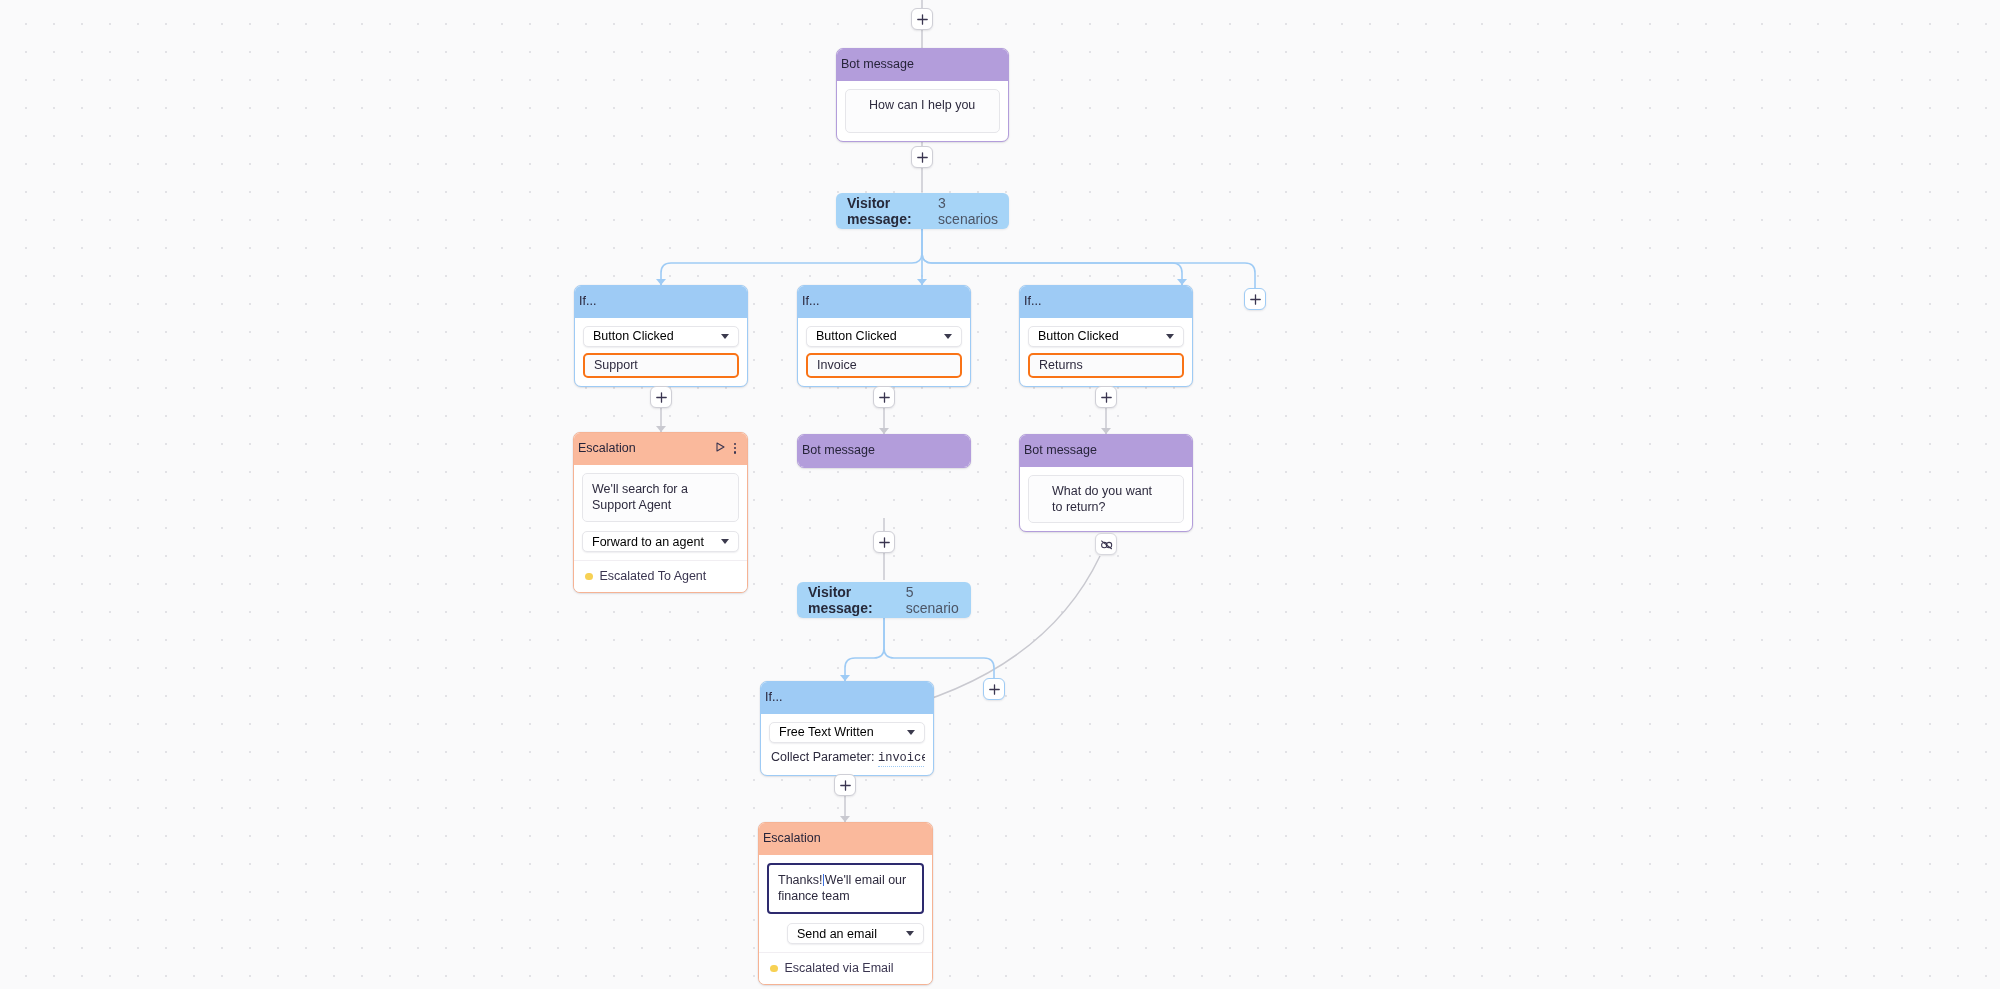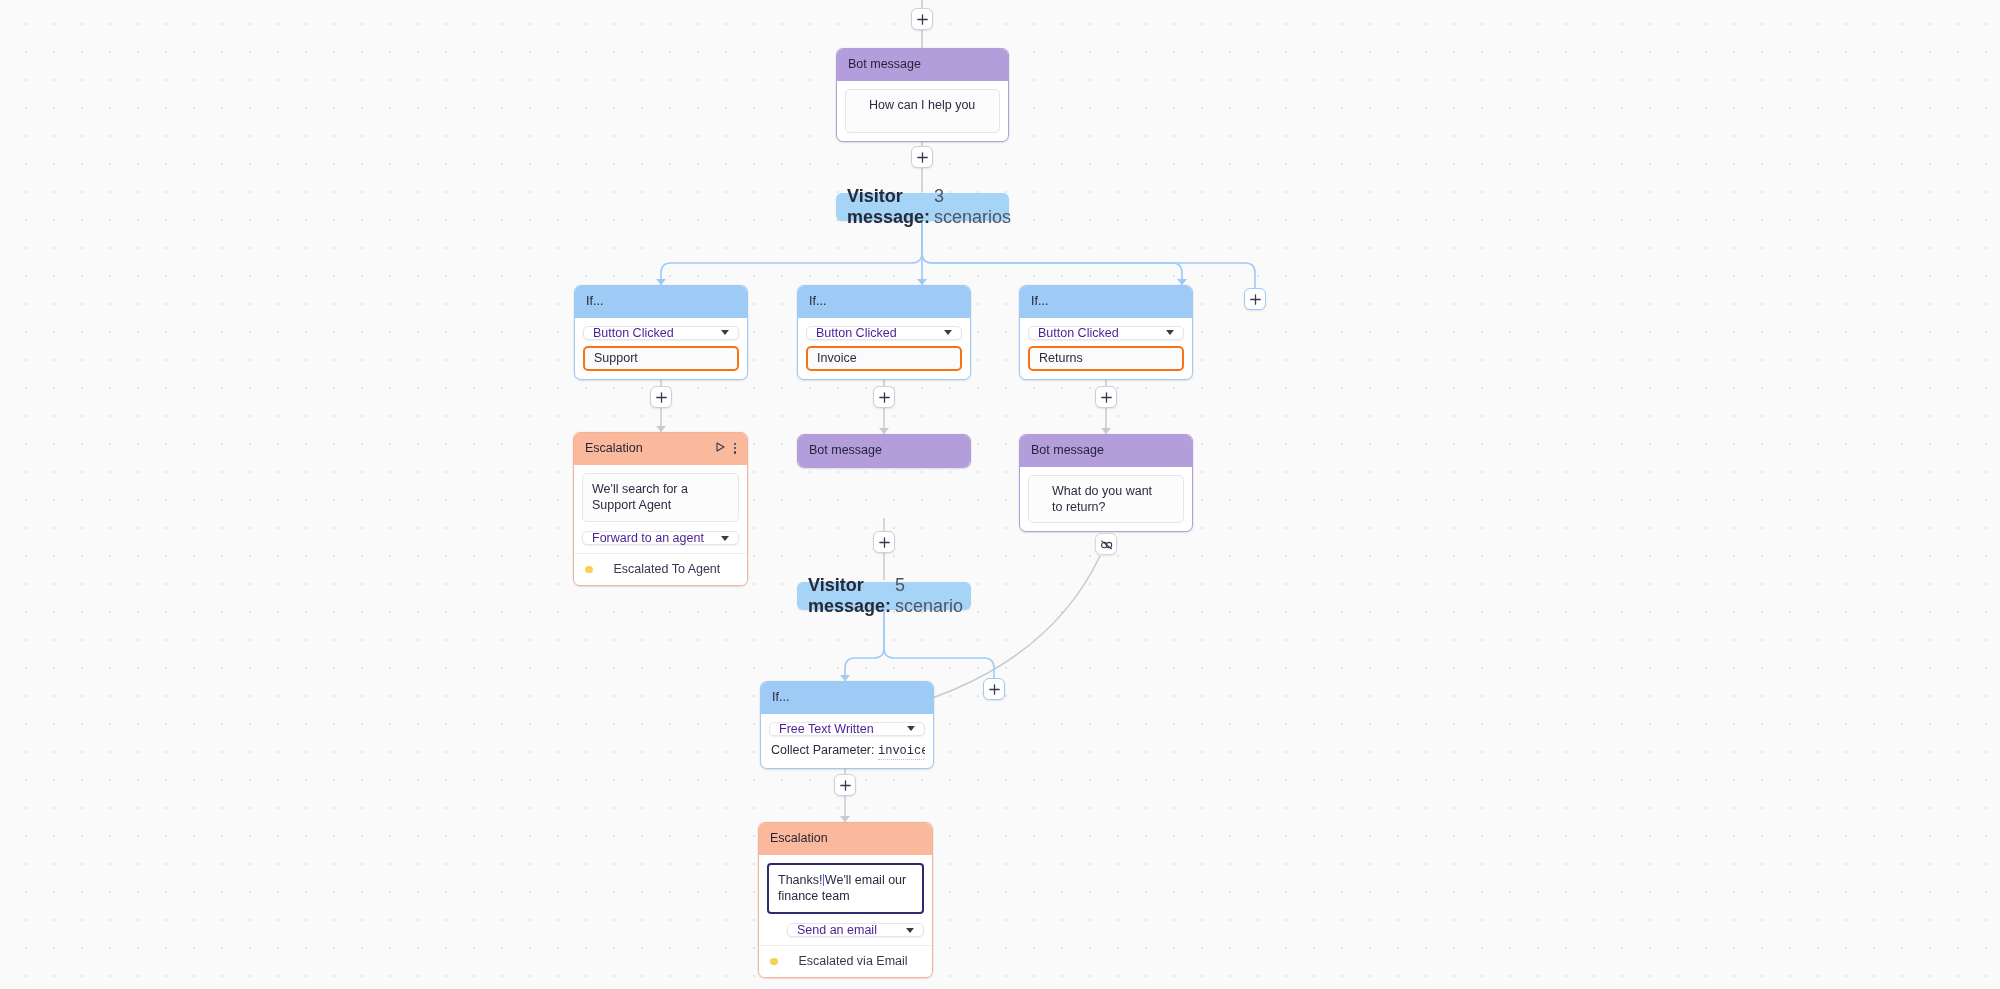--- a/index.html
+++ b/index.html
@@ -24,21 +24,21 @@
   .node {
     position: absolute;
     border-radius: 7px;
     background: #ffffff;
     box-shadow: 0 1px 2px rgba(20,20,40,0.10), 0 0 0 0.5px rgba(20,20,40,0.04);
     overflow: hidden;
   }
   .node-header {
     font-size: 12.5px;
     line-height: 1;
-    padding: 9px 11px 10px 11px;
+    padding: 9px 11px 10px 4px;
     color: #27243a;
     display: flex;
     align-items: center;
     justify-content: space-between;
   }
   .node-body { padding: 8px; }
 
   
   .node.bot { border: 1.6px solid #b39ddb; }
   .node.bot .node-header { background: #b39ddb; }
@@ -53,24 +53,24 @@
     line-height: 1.3;
   }
 
   
   .node.cond { border: 1.4px solid #9ecbf5; }
   .node.cond .node-header { background: #9ecbf5; }
   .select {
     border: 1px solid #e6e6ea;
     border-radius: 5px;
     background: #ffffff;
-    height: 14px;
+    height: 21px;
     padding: 0 9px;
     font-size: 12.5px;
-    color: #4c1d95;
+    color: #000000;
     display: flex;
     align-items: center;
     justify-content: space-between;
     box-shadow: 0 1px 1.5px rgba(20,20,40,0.07);
   }
   .caret {
     width: 0; height: 0;
     border-left: 4.2px solid transparent;
     border-right: 4.2px solid transparent;
     border-top: 5.2px solid #3b3a4d;
@@ -128,34 +128,34 @@
     width: 1.4px; height: 12px;
     background: #3b6fe0;
     vertical-align: -2px;
     margin: 0 0.5px;
   }
   .esc-footer {
     border-top: 1px solid #f1eef2;
     padding: 8px 11px 9px 11px;
     font-size: 12.5px;
     color: #3a3550;
-    display: flex; align-items: center; gap: 21px;
+    display: flex; align-items: center; gap: 7px;
     background: #ffffff;
   }
   .dot-amber { width: 7.5px; height: 7.5px; border-radius: 50%; background: #f7d154; flex: none; }
 
   
   .pill {
     position: absolute;
     background: #a6d4f7;
     border-radius: 6px;
-    height: 28px;
+    height: 36px;
     display: flex; align-items: center;
     padding: 0 11px;
-    font-size: 18px;
+    font-size: 14px;
     color: #26293a;
     box-shadow: 0 1px 2px rgba(20,20,40,0.08);
   }
   .pill b { font-weight: bold; }
   .pill span.count { color: #4c5566; margin-left: 4px; }
 
   
   .plus {
     position: absolute;
     width: 22px; height: 22px;

